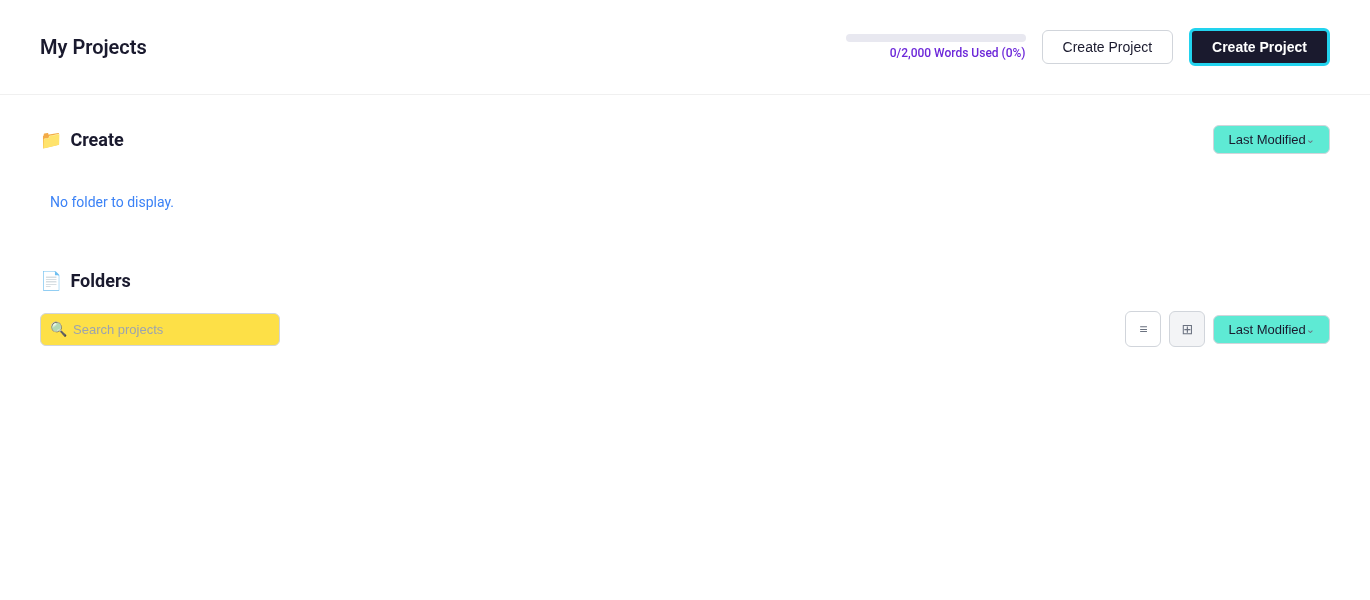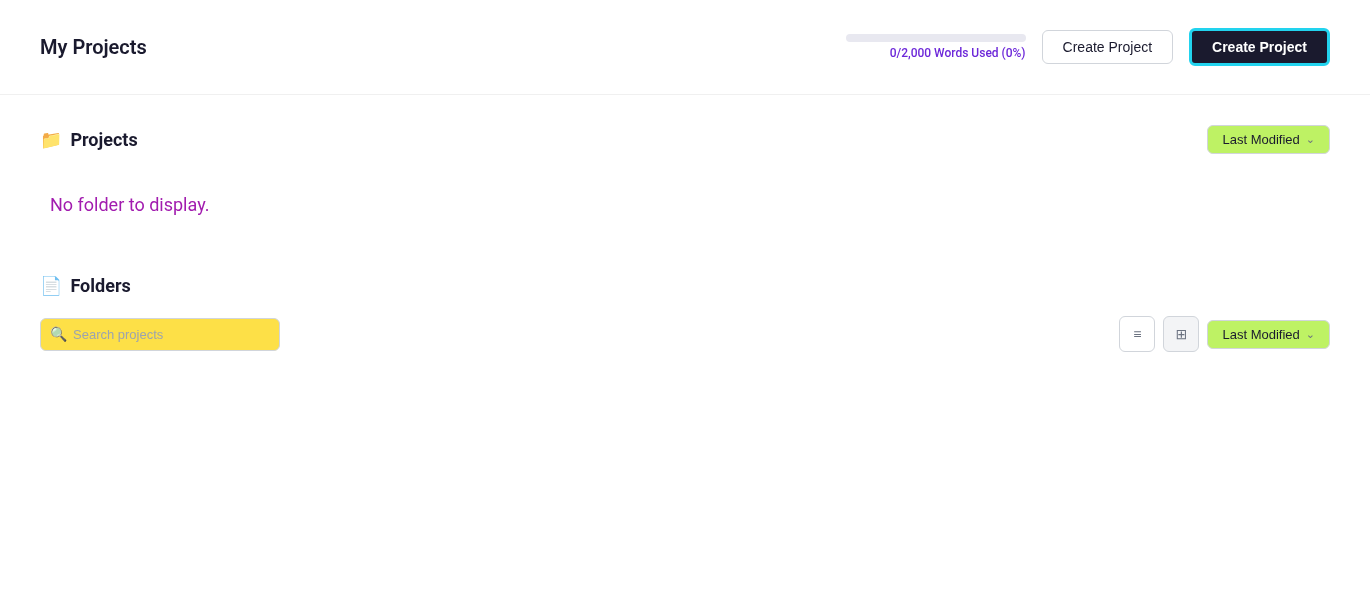--- a/index.html
+++ b/index.html
@@ -118,40 +118,40 @@
 
     .section-title {
       font-size: 18px;
       font-weight: 700;
       color: #1a1a2e;
     }
 
     .sort-dropdown {
       display: flex;
       align-items: center;
-      gap: 6px;
+      gap: 0;
       padding: 6px 14px;
       border: 1px solid #d1d5db;
       border-radius: 6px;
-      background: #bef264;
+      background: #5eead4;
       font-size: 13px;
       color: #1a1a2e;
       cursor: pointer;
     }
 
     .sort-dropdown .chevron {
       font-size: 11px;
       color: #6b7280;
     }
 
     
     .empty-state {
       padding: 20px 10px;
-      color: #a21caf;
-      font-size: 18px;
+      color: #3b82f6;
+      font-size: 14px;
     }
 
     
     .projects-controls {
       display: flex;
       align-items: center;
       justify-content: space-between;
       margin-bottom: 16px;
     }
 
@@ -226,21 +226,21 @@
     <button class="btn-create-project">Create Project</button>
   </div>
 </div>
 
 <div class="main-content">
 
   <div class="section">
     <div class="section-header">
       <div class="section-title-row">
         <span class="section-icon">📁</span>
-        <span class="section-title">Projects</span>
+        <span class="section-title">Create</span>
       </div>
       <button class="sort-dropdown">
         <span>Last Modified</span>
         <span class="chevron">⌄</span>
       </button>
     </div>
     <div class="empty-state">
       <span>No folder to display.</span>
     </div>
   </div>

